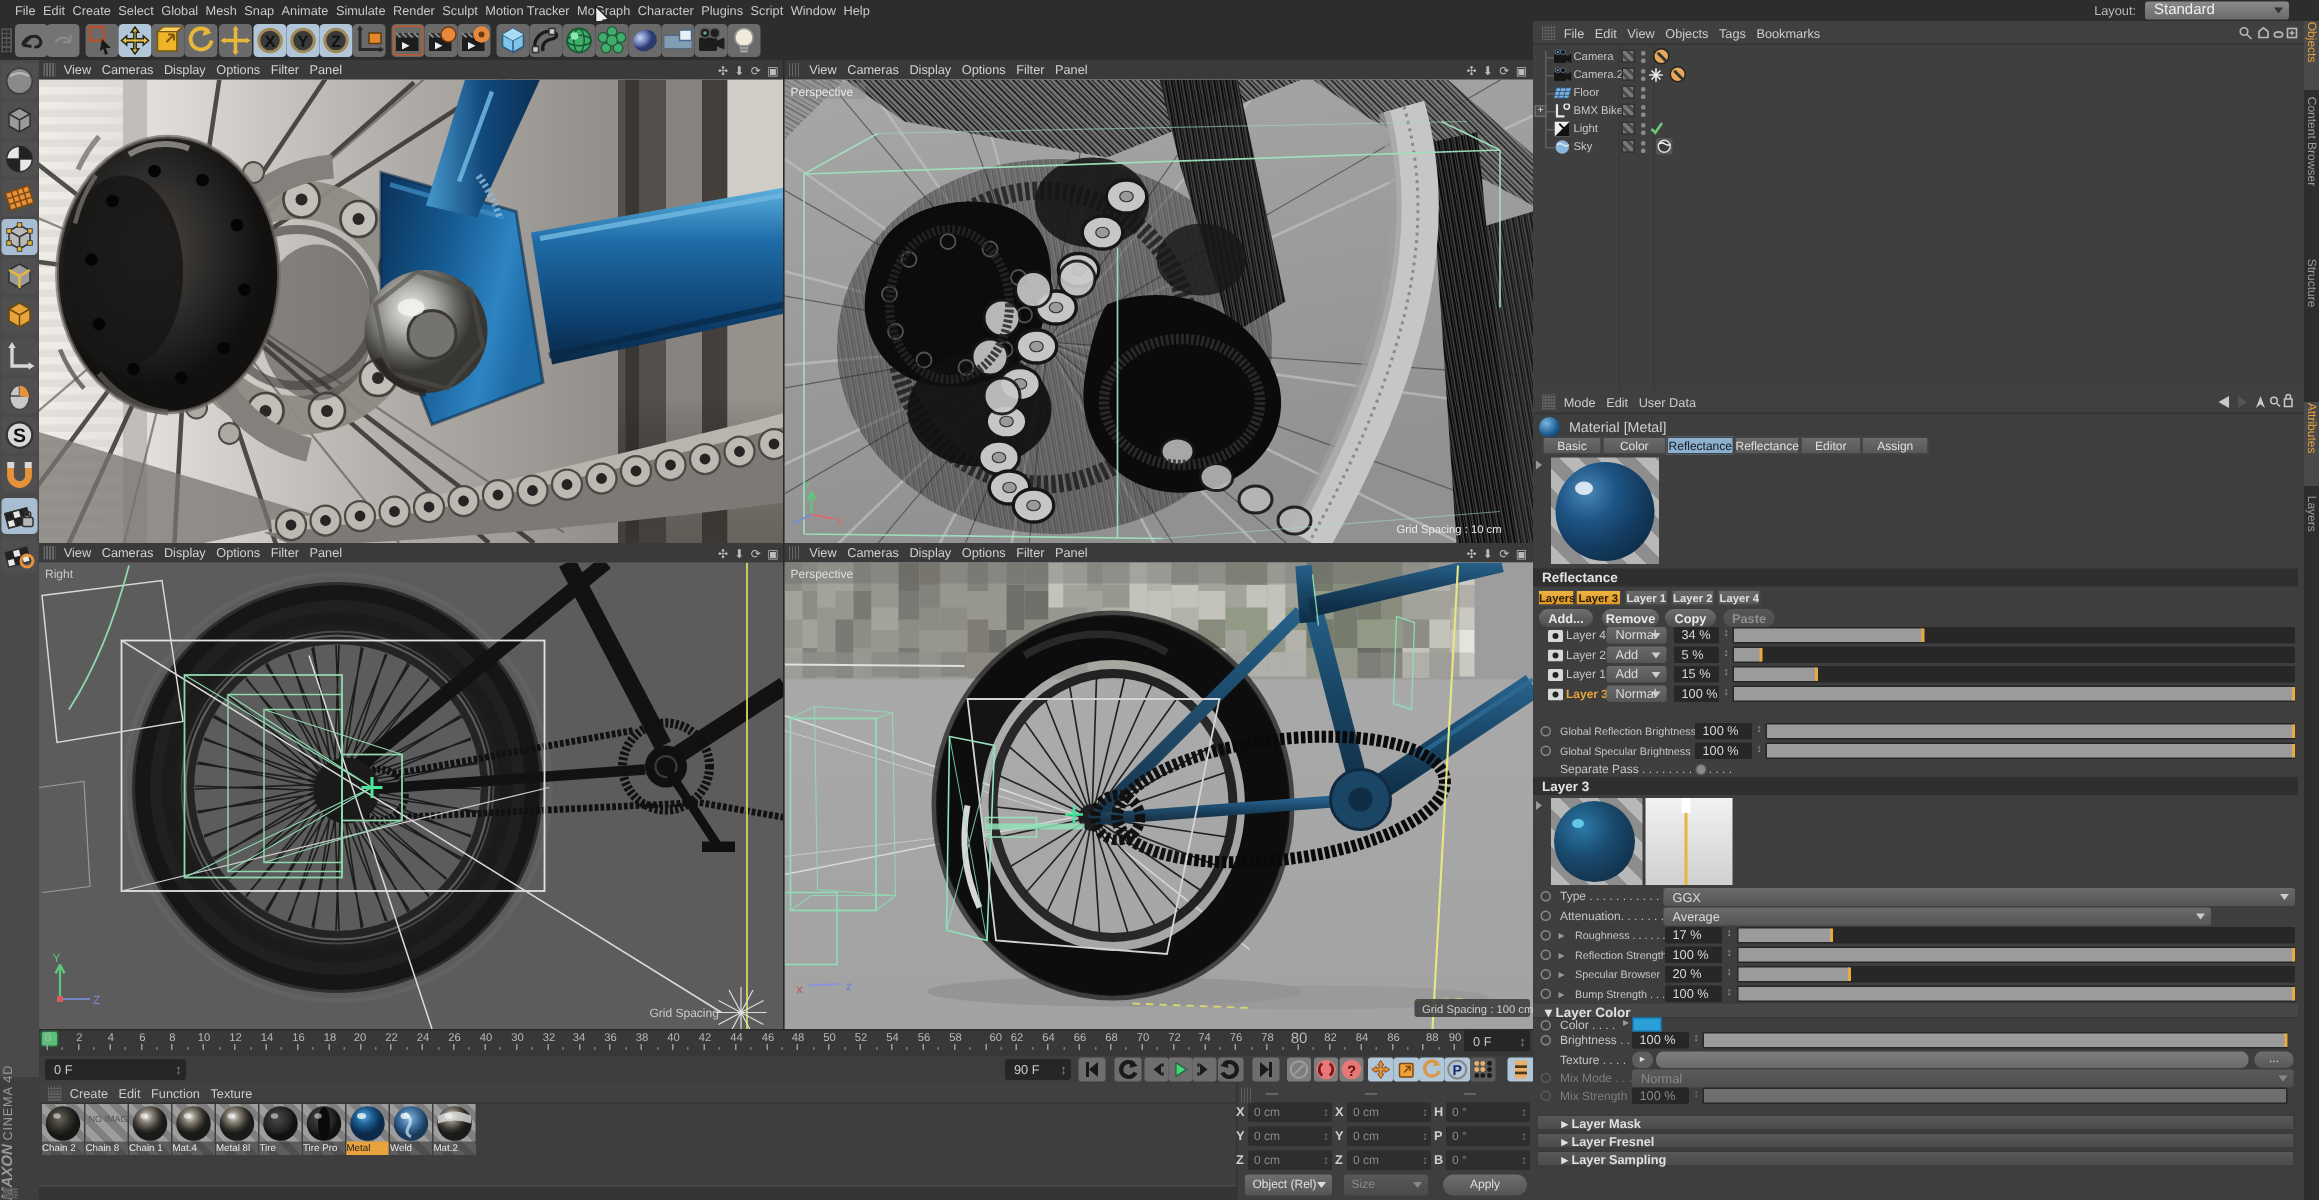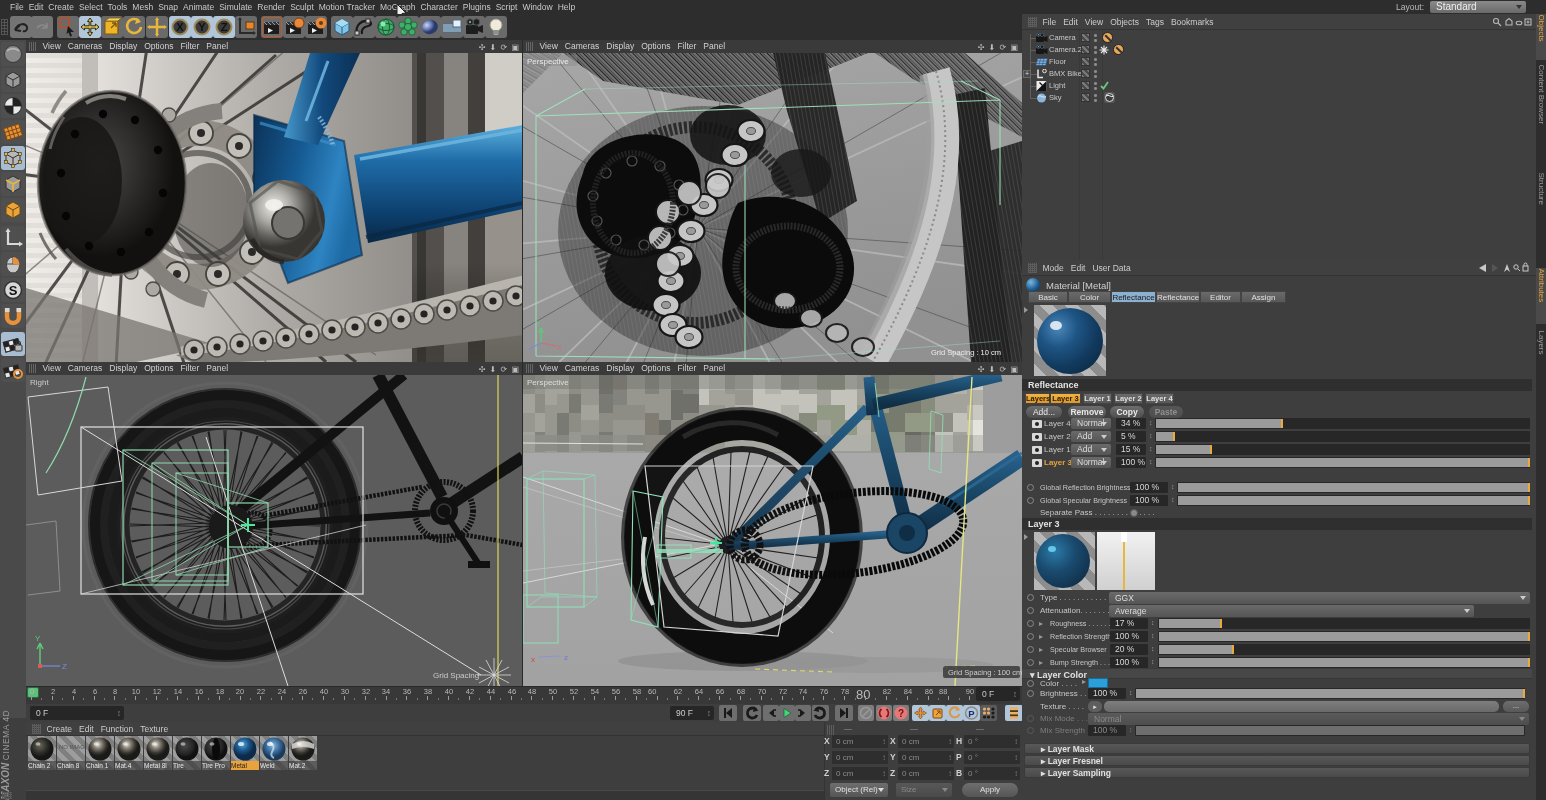--- a/index.html
+++ b/index.html
@@ -52,21 +52,21 @@
     font-weight:bold; font-size:8.5px; line-height:11px; padding-left:16px;
     border-radius:2px; border:1px solid #3a3a3a; }
   .circ { position:absolute; width:7px; height:7px; border:1px solid #8a8a8a;
     border-radius:50%; }
 </style>
 </head>
 <body>
 <div id="stage">
 
   <div class="abs" id="menubar">
-    <span style="margin-left:10px">File</span><span>Edit</span><span>Create</span><span>Select</span><span>Tools</span><span>Mesh</span><span>Snap</span><span>Animate</span><span>Simulate</span><span>Render</span><span>Sculpt</span><span>Motion Tracker</span><span>MoGraph</span><span>Character</span><span>Plugins</span><span>Script</span><span>Window</span><span>Help</span>
+    <span style="margin-left:10px">File</span><span>Edit</span><span>Create</span><span>Select</span><span>Global</span><span>Mesh</span><span>Snap</span><span>Animate</span><span>Simulate</span><span>Render</span><span>Sculpt</span><span>Motion Tracker</span><span>MoGraph</span><span>Character</span><span>Plugins</span><span>Script</span><span>Window</span><span>Help</span>
     <span style="position:absolute;right:122px;margin:0;color:#bbb">Layout:</span>
     <div class="abs" style="right:20px;top:1px;width:96px;height:12px;background:linear-gradient(#8a8a8a,#6a6a6a);border-radius:2px;color:#eee;font-size:10px;line-height:12px;padding-left:6px">Standard<div class="ddarr" style="top:4px;border-top-color:#333"></div></div>
   <svg width="12" height="18" viewBox="0 0 12 18" style="position:absolute;left:396px;top:3px">
       <path d="M1 1 L10 10 L6 10.5 L8.5 15.5 L6 16.5 L4 11.5 L1 14 Z" fill="#f0f0f0" stroke="#222" stroke-width="1"></path>
       </svg>
   </div>
 
   <div class="abs" id="toolbar">
     <div class="abs" style="left:1px;top:5px;width:7px;height:16px;background:repeating-linear-gradient(0deg,#555 0 1px,transparent 1px 3px),repeating-linear-gradient(90deg,#555 0 1px,transparent 1px 3px)"></div>
     <div class="tbtn" style="left:10px;background:#747474">
@@ -997,21 +997,21 @@
     <div class="abs" style="left:557.5px;top:12px;width:1px;height:2px;background:#777"></div>
     <div class="abs" style="left:559px;top:1px;width:20px;text-align:center;font-size:7.5px;color:#b8b8b8">54</div>
     <div class="abs" style="left:568.0px;top:10px;width:1px;height:4px;background:#9a9a9a"></div>
     <div class="abs" style="left:578.4px;top:12px;width:1px;height:2px;background:#777"></div>
     <div class="abs" style="left:580px;top:1px;width:20px;text-align:center;font-size:7.5px;color:#b8b8b8">56</div>
     <div class="abs" style="left:588.8px;top:10px;width:1px;height:4px;background:#9a9a9a"></div>
     <div class="abs" style="left:599.2px;top:12px;width:1px;height:2px;background:#777"></div>
     <div class="abs" style="left:601px;top:1px;width:20px;text-align:center;font-size:7.5px;color:#b8b8b8">58</div>
     <div class="abs" style="left:609.7px;top:10px;width:1px;height:4px;background:#9a9a9a"></div>
     <div class="abs" style="left:620.1px;top:12px;width:1px;height:2px;background:#777"></div>
-    <div class="abs" style="left:622px;top:1px;width:20px;text-align:left;font-size:7.5px;color:#b8b8b8">60</div>
+    <div class="abs" style="left:622px;top:1px;width:20px;text-align:right;font-size:7.5px;color:#b8b8b8">60</div>
     <div class="abs" style="left:630.5px;top:10px;width:1px;height:4px;background:#9a9a9a"></div>
     <div class="abs" style="left:640.9px;top:12px;width:1px;height:2px;background:#777"></div>
     <div class="abs" style="left:642px;top:1px;width:20px;text-align:center;font-size:7.5px;color:#b8b8b8">62</div>
     <div class="abs" style="left:651.4px;top:10px;width:1px;height:4px;background:#9a9a9a"></div>
     <div class="abs" style="left:661.8px;top:12px;width:1px;height:2px;background:#777"></div>
     <div class="abs" style="left:663px;top:1px;width:20px;text-align:center;font-size:7.5px;color:#b8b8b8">64</div>
     <div class="abs" style="left:672.2px;top:10px;width:1px;height:4px;background:#9a9a9a"></div>
     <div class="abs" style="left:682.6px;top:12px;width:1px;height:2px;background:#777"></div>
     <div class="abs" style="left:684px;top:1px;width:20px;text-align:center;font-size:7.5px;color:#b8b8b8">66</div>
     <div class="abs" style="left:693.1px;top:10px;width:1px;height:4px;background:#9a9a9a"></div>
@@ -1027,33 +1027,33 @@
     <div class="abs" style="left:766.0px;top:12px;width:1px;height:2px;background:#777"></div>
     <div class="abs" style="left:767px;top:1px;width:20px;text-align:center;font-size:7.5px;color:#b8b8b8">74</div>
     <div class="abs" style="left:776.5px;top:10px;width:1px;height:4px;background:#9a9a9a"></div>
     <div class="abs" style="left:786.9px;top:12px;width:1px;height:2px;background:#777"></div>
     <div class="abs" style="left:788px;top:1px;width:20px;text-align:center;font-size:7.5px;color:#b8b8b8">76</div>
     <div class="abs" style="left:797.3px;top:10px;width:1px;height:4px;background:#9a9a9a"></div>
     <div class="abs" style="left:807.7px;top:12px;width:1px;height:2px;background:#777"></div>
     <div class="abs" style="left:809px;top:1px;width:20px;text-align:center;font-size:7.5px;color:#b8b8b8">78</div>
     <div class="abs" style="left:818.2px;top:10px;width:1px;height:4px;background:#9a9a9a"></div>
     <div class="abs" style="left:828.6px;top:12px;width:1px;height:2px;background:#777"></div>
-    <div class="abs" style="left:830px;top:1px;width:20px;font-size:13px;color:#b8b8b8">80</div>
+    <div class="abs" style="left:830px;top:1px;width:20px;text-align:center;font-size:10px;color:#b8b8b8">80</div>
     <div class="abs" style="left:839.0px;top:10px;width:1px;height:4px;background:#9a9a9a"></div>
     <div class="abs" style="left:849.4px;top:12px;width:1px;height:2px;background:#777"></div>
     <div class="abs" style="left:851px;top:1px;width:20px;text-align:center;font-size:7.5px;color:#b8b8b8">82</div>
     <div class="abs" style="left:859.9px;top:10px;width:1px;height:4px;background:#9a9a9a"></div>
     <div class="abs" style="left:870.2px;top:12px;width:1px;height:2px;background:#777"></div>
     <div class="abs" style="left:872px;top:1px;width:20px;text-align:center;font-size:7.5px;color:#b8b8b8">84</div>
     <div class="abs" style="left:880.7px;top:10px;width:1px;height:4px;background:#9a9a9a"></div>
     <div class="abs" style="left:891.1px;top:12px;width:1px;height:2px;background:#777"></div>
     <div class="abs" style="left:893px;top:1px;width:20px;text-align:center;font-size:7.5px;color:#b8b8b8">86</div>
     <div class="abs" style="left:901.6px;top:10px;width:1px;height:4px;background:#9a9a9a"></div>
     <div class="abs" style="left:912.0px;top:12px;width:1px;height:2px;background:#777"></div>
-    <div class="abs" style="left:913px;top:1px;width:20px;text-align:left;font-size:7.5px;color:#b8b8b8">88</div>
+    <div class="abs" style="left:913px;top:1px;width:20px;text-align:right;font-size:7.5px;color:#b8b8b8">88</div>
     <div class="abs" style="left:922.4px;top:10px;width:1px;height:4px;background:#9a9a9a"></div>
     <div class="abs" style="left:932.8px;top:12px;width:1px;height:2px;background:#777"></div>
     <div class="abs" style="left:934px;top:1px;width:20px;text-align:center;font-size:7.5px;color:#b8b8b8">90</div>
     <div class="abs" style="left:943.3px;top:10px;width:1px;height:4px;background:#9a9a9a"></div>
     <div class="abs" style="left:953.7px;top:12px;width:1px;height:2px;background:#777"></div>
     <div class="abs" style="left:950px;top:1px;width:44px;height:14px;background:#262626;border-radius:2px;color:#c8c8c8;font-size:8.5px;line-height:14px;padding-left:6px">0 F<span style="float:right;margin-right:3px;color:#888">↕</span></div>
   </div>
 
   <div class="abs" id="transport" style="left:26px;top:704px;width:996px;height:18px;background:#3e3e3e">
     <div class="abs" style="left:4px;top:2px;width:94px;height:14px;background:#262626;border-radius:2px;color:#cccccc;font-size:8.5px;line-height:14px;padding-left:6px">0 F<span style="float:right;margin-right:3px;color:#888">↕</span></div>
@@ -1454,21 +1454,21 @@
         <div style="position:absolute;left:3px;top:3px;width:66px;height:66px;border-radius:50%;background:radial-gradient(circle at 32% 30%, #4a88b8 0%, #1e5585 30%, #123a5e 60%, #0a2238 100%)"></div>
         <div style="position:absolute;left:16px;top:16px;width:12px;height:9px;border-radius:50%;background:#e8f0f8;opacity:0.9"></div>
       </div>
     <div class="abs" style="left:2px;top:47px;width:5px;height:5px;border-left:4px solid #999;border-top:3px solid transparent;border-bottom:3px solid transparent"></div>
     <div class="sechead" style="left:0;top:119px;width:510px;height:12px">Reflectance</div>
     <div class="abs" style="left:3px;top:133px;width:25px;height:11px;background:linear-gradient(#f0b545,#dd9727);border:1px solid #444;color:#2a1a00;font-size:7.5px;line-height:10px;text-align:center;font-weight:bold">Layers</div>
     <div class="abs" style="left:28px;top:133px;width:31px;height:11px;background:linear-gradient(#f0b545,#dd9727);border:1px solid #444;color:#2a1a00;font-size:7.5px;line-height:10px;text-align:center;font-weight:bold">Layer 3</div>
     <div class="abs" style="left:61px;top:133px;width:29px;height:11px;background:linear-gradient(#6a6a6a,#585858);border:1px solid #444;color:#e0e0e0;font-size:7.5px;line-height:10px;text-align:center;font-weight:bold">Layer 1</div>
     <div class="abs" style="left:92px;top:133px;width:29px;height:11px;background:linear-gradient(#6a6a6a,#585858);border:1px solid #444;color:#e0e0e0;font-size:7.5px;line-height:10px;text-align:center;font-weight:bold">Layer 2</div>
     <div class="abs" style="left:123px;top:133px;width:29px;height:11px;background:linear-gradient(#6a6a6a,#585858);border:1px solid #444;color:#e0e0e0;font-size:7.5px;line-height:10px;text-align:center;font-weight:bold">Layer 4</div>
-    <div class="abs" style="left:4px;top:146px;width:36px;height:12px;background:linear-gradient(#6e6e6e,#4e4e4e);border-radius:6px;color:#e8e8e8;font-size:8.5px;line-height:12px;text-align:center;font-weight:normal">Add...</div>
+    <div class="abs" style="left:4px;top:146px;width:36px;height:12px;background:linear-gradient(#6e6e6e,#4e4e4e);border-radius:6px;color:#e8e8e8;font-size:8.5px;line-height:12px;text-align:center;font-weight:bold">Add...</div>
     <div class="abs" style="left:46px;top:146px;width:38px;height:12px;background:linear-gradient(#6e6e6e,#4e4e4e);border-radius:6px;color:#e8e8e8;font-size:8.5px;line-height:12px;text-align:center;font-weight:bold">Remove</div>
     <div class="abs" style="left:88px;top:146px;width:34px;height:12px;background:linear-gradient(#6e6e6e,#4e4e4e);border-radius:6px;color:#e8e8e8;font-size:8.5px;line-height:12px;text-align:center;font-weight:bold">Copy</div>
     <div class="abs" style="left:127px;top:146px;width:34px;height:12px;background:linear-gradient(#565656,#4e4e4e);border-radius:6px;color:#909090;font-size:8.5px;line-height:12px;text-align:center;font-weight:bold">Paste</div>
     <div class="abs" style="left:10px;top:160px;width:10px;height:8px">
         <svg width="10" height="8" viewBox="0 0 10 8">
           <rect x="0" y="0" width="10" height="8" rx="1" fill="#d8d8d8"></rect>
           <circle cx="5" cy="4" r="2" fill="#222"></circle>
         </svg>
       </div>
     <div class="abs" style="left:22px;top:159px;font-size:8px;color:#c6c6c6;font-weight:normal">Layer 4</div>

